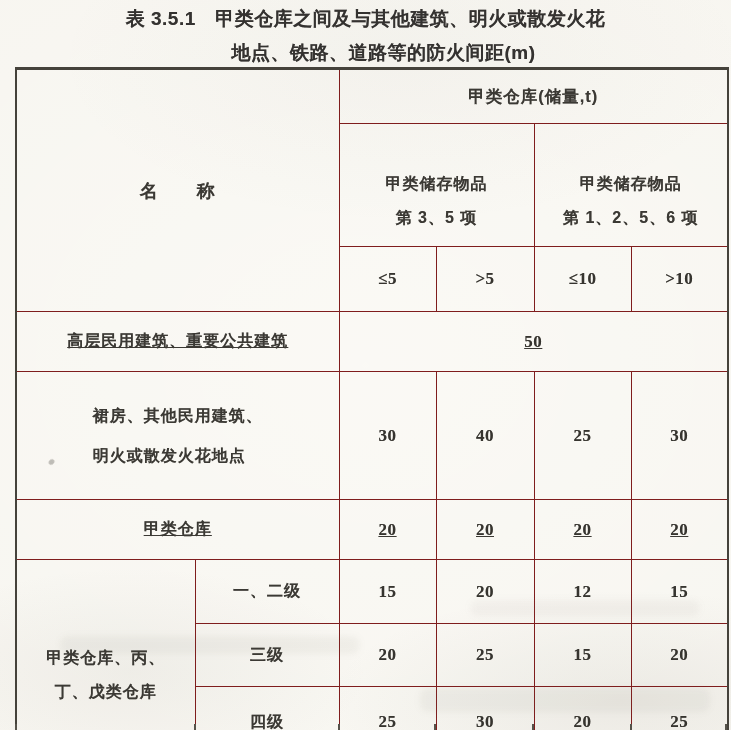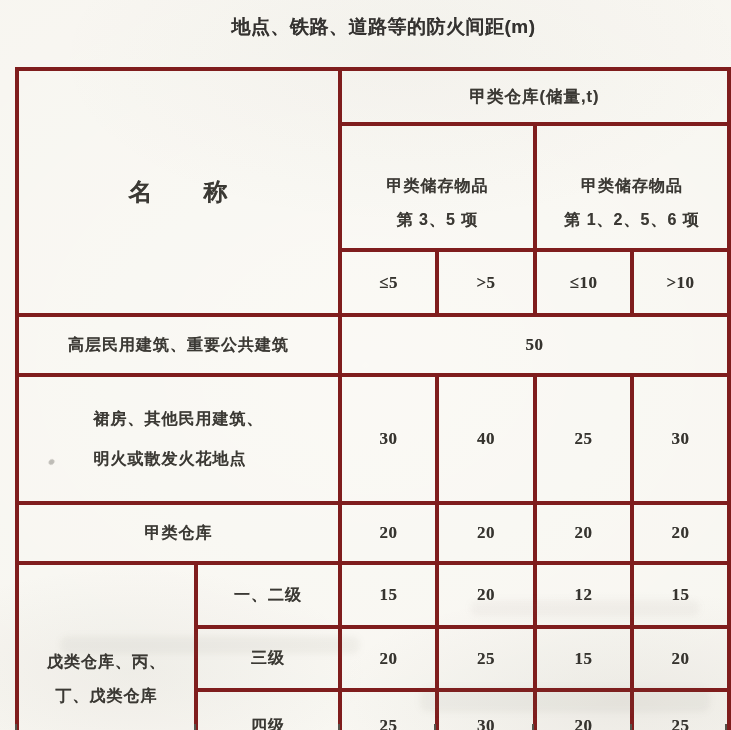--- a/index.html
+++ b/index.html
@@ -24,57 +24,58 @@
     margin-top:8px; font-size:19px; font-weight:700; letter-spacing:0.5px;
     color:#343230; text-shadow:0 0 0.6px rgba(52,50,48,0.55);
     transform:translateX(18px);
   }
   table.fire-table{
     position:absolute; left:15px; top:67px; width:712px;
     border-collapse:collapse; table-layout:fixed;
     border:2px solid #45423b; border-top-width:3px;
   }
   table.fire-table td{
-    border:4px solid #7f1d1d;
+    border:1px solid #7f1d1d;
     text-align:center; vertical-align:middle;
     padding:11px;
   }
   .cjk{ font-size:16px; font-weight:600; letter-spacing:1px;
         color:#3b3934; text-shadow:0 0 0.6px rgba(59,57,52,0.5); }
-  .name-head{ font-size:24px; font-weight:600; letter-spacing:1px; }
+  .name-head{ font-size:18px; font-weight:600; letter-spacing:1px; }
   .group-head{ font-size:16.5px; font-weight:600; letter-spacing:1px; }
   .two-line{ line-height:36px; }
   .num{
     font-family:"Liberation Serif","DejaVu Serif",serif;
     font-size:17px; font-weight:600; letter-spacing:0.5px;
     color:#36342f; text-shadow:0 0 0.5px rgba(54,52,47,0.5);
   }
   .left-block{ display:inline-block; text-align:left; line-height:40px; }
   .center-block{ display:inline-block; text-align:center; line-height:34px;margin-top:32px; }
   
   tr.r1{ height:55px; }  tr.r2{ height:103px; } tr.r3{ height:65px; }
-  tr.r4{ height:60px; }  tr.r5{ height:128px; } tr.r6{ height:60px; }
+  tr.r4{ height:60px;text-decoration:underline; }  tr.r5{ height:128px; } tr.r6{ height:60px;text-decoration:underline; }
   tr.r7{ height:64px; }  tr.r8{ height:63px;margin-left:44px; }  tr.r9{ height:72px; }
   
   .stub{ position:absolute; top:724px; width:2px; height:6px; background:#55524a; }
   
   .speck{
     position:absolute; left:49px; top:459px; width:5px; height:6px;
     background:rgba(95,92,84,0.38); border-radius:60% 40% 55% 45%;
     transform:rotate(38deg); filter:blur(0.6px);
   }
   .smudge{ position:absolute; background:rgba(110,105,92,0.06); filter:blur(3px); border-radius:8px; }
   .smudge.a{ left:420px; top:688px; width:290px; height:24px; }
   .smudge.b{ left:60px;  top:636px; width:300px; height:18px; }
   .smudge.c{ left:470px; top:600px; width:230px; height:16px; background:rgba(110,105,92,0.05); }
 </style>
 </head>
 <body>
 
 <div class="title-block">
+  <div class="title-line1">表 3.5.1　甲类仓库之间及与其他建筑、明火或散发火花</div>
   <div class="title-line2">地点、铁路、道路等的防火间距(m)</div>
 </div>
 
 <table class="fire-table">
   <colgroup>
     <col style="width:179px">
       <col style="width:144px">
     <col style="width:97px">
       <col style="width:98px">
     <col style="width:97px">
@@ -128,21 +129,21 @@
       <td colspan="2" class="cjk">甲类仓库</td>
       <td class="num">20</td>
       <td class="num">20</td>
       <td class="num">20</td>
       <td class="num">20</td>
     </tr>
 
     <tr class="r7">
       <td rowspan="3">
         <span class="center-block cjk">
-          <span style="display:block">戊类仓库、丙、</span>
+          <span style="display:block">甲类仓库、丙、</span>
           <span style="display:block">丁、戊类仓库</span>
         </span>
       </td>
       <td class="cjk">一、二级</td>
       <td class="num">15</td>
       <td class="num">20</td>
       <td class="num">12</td>
       <td class="num">15</td>
     </tr>
 

